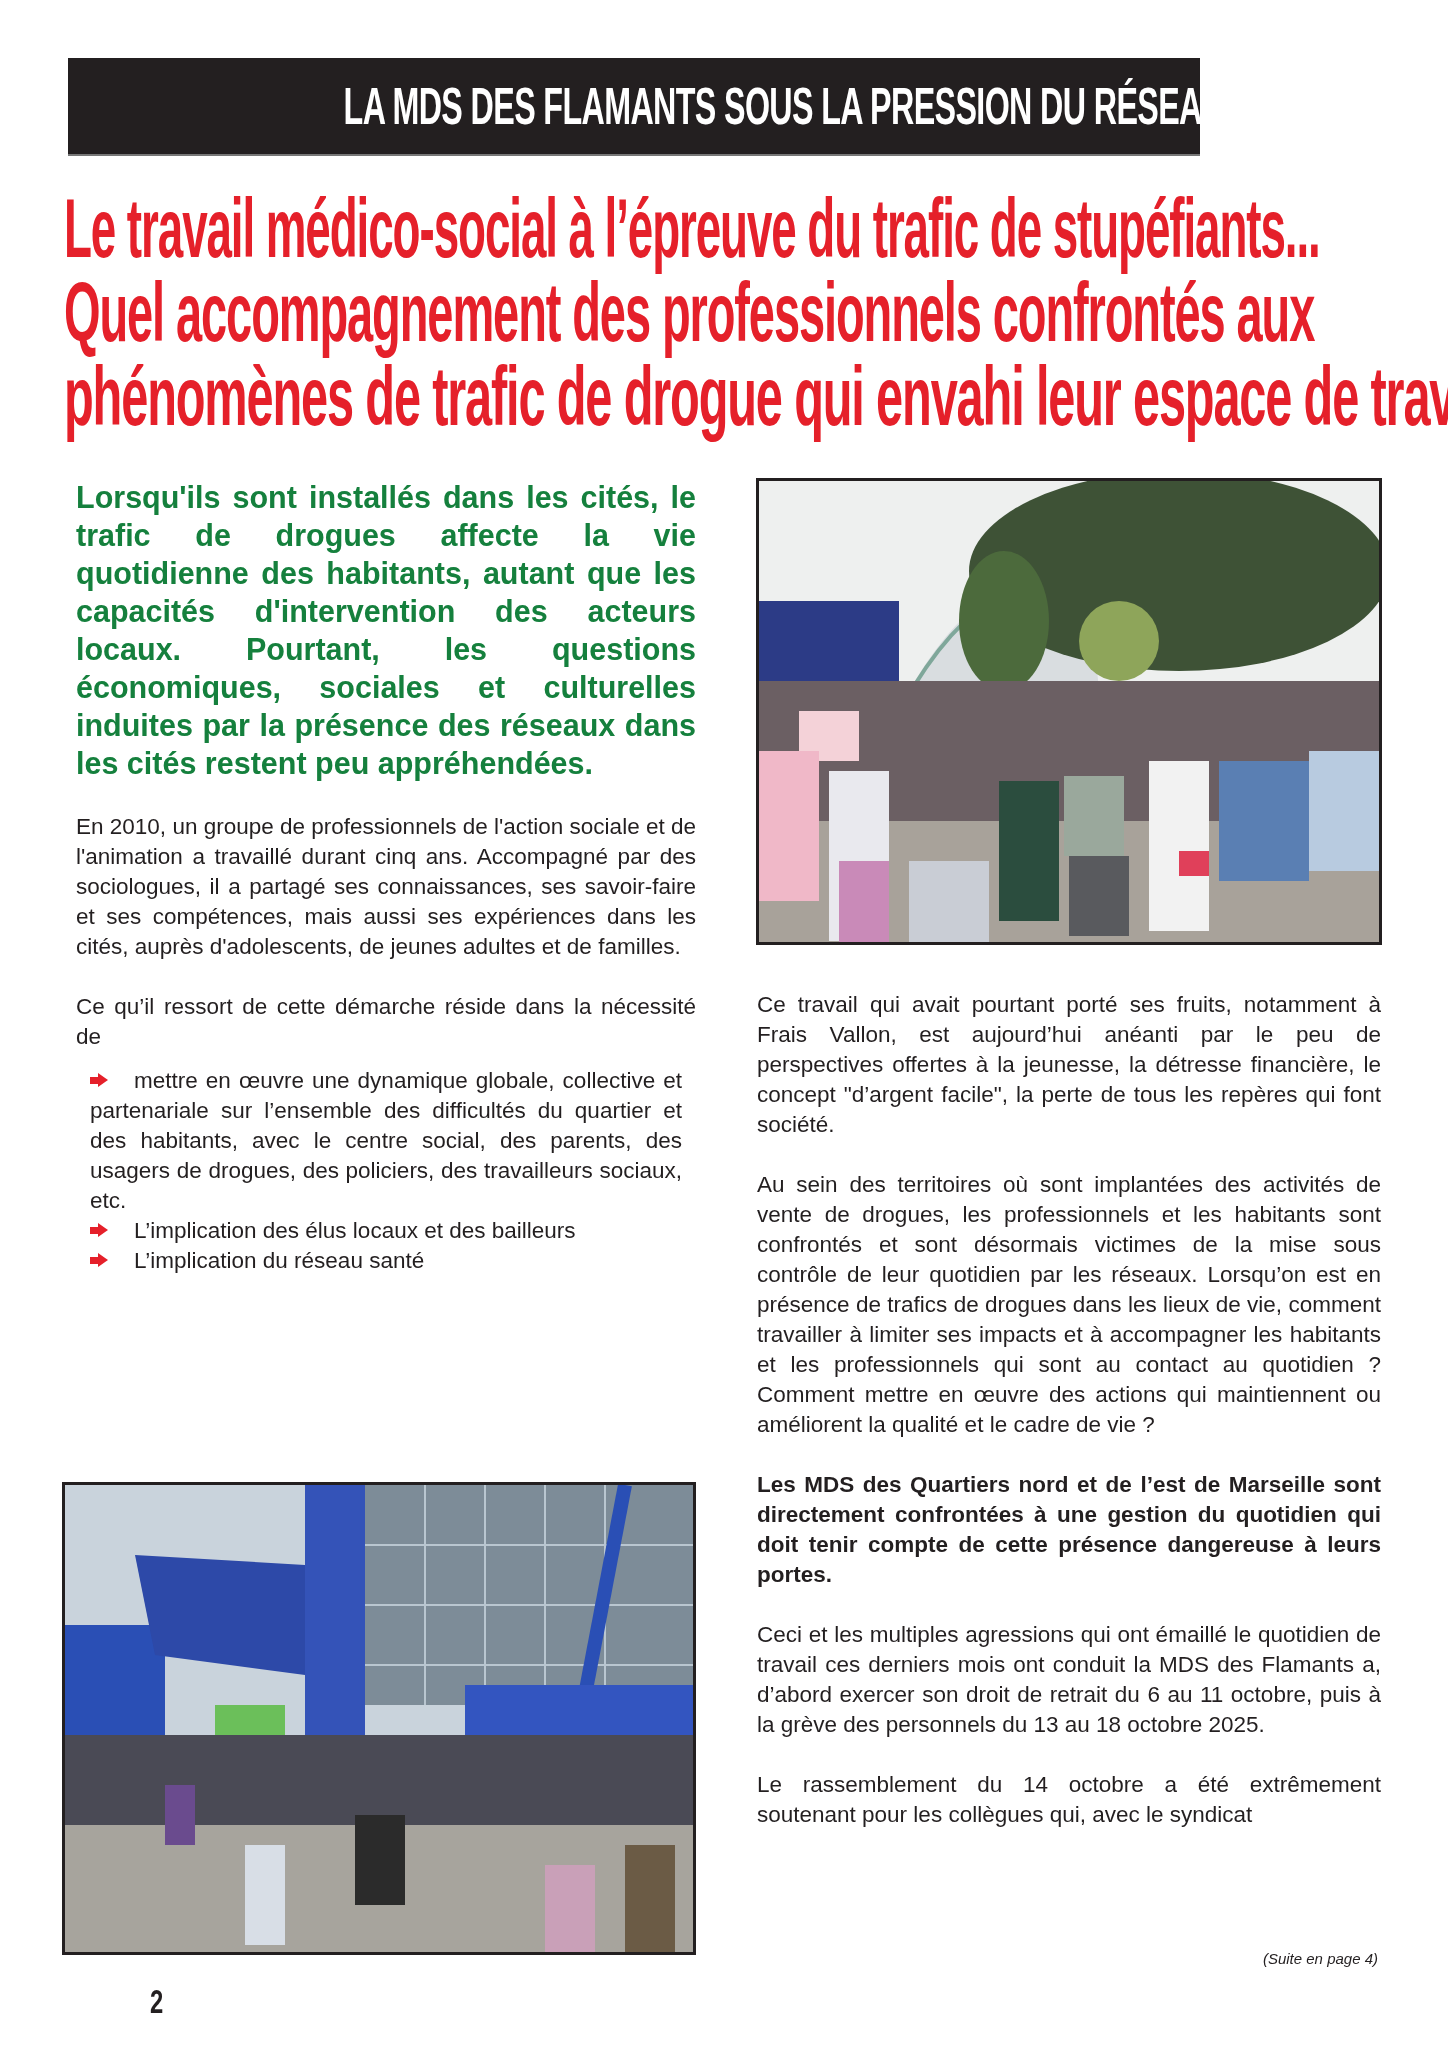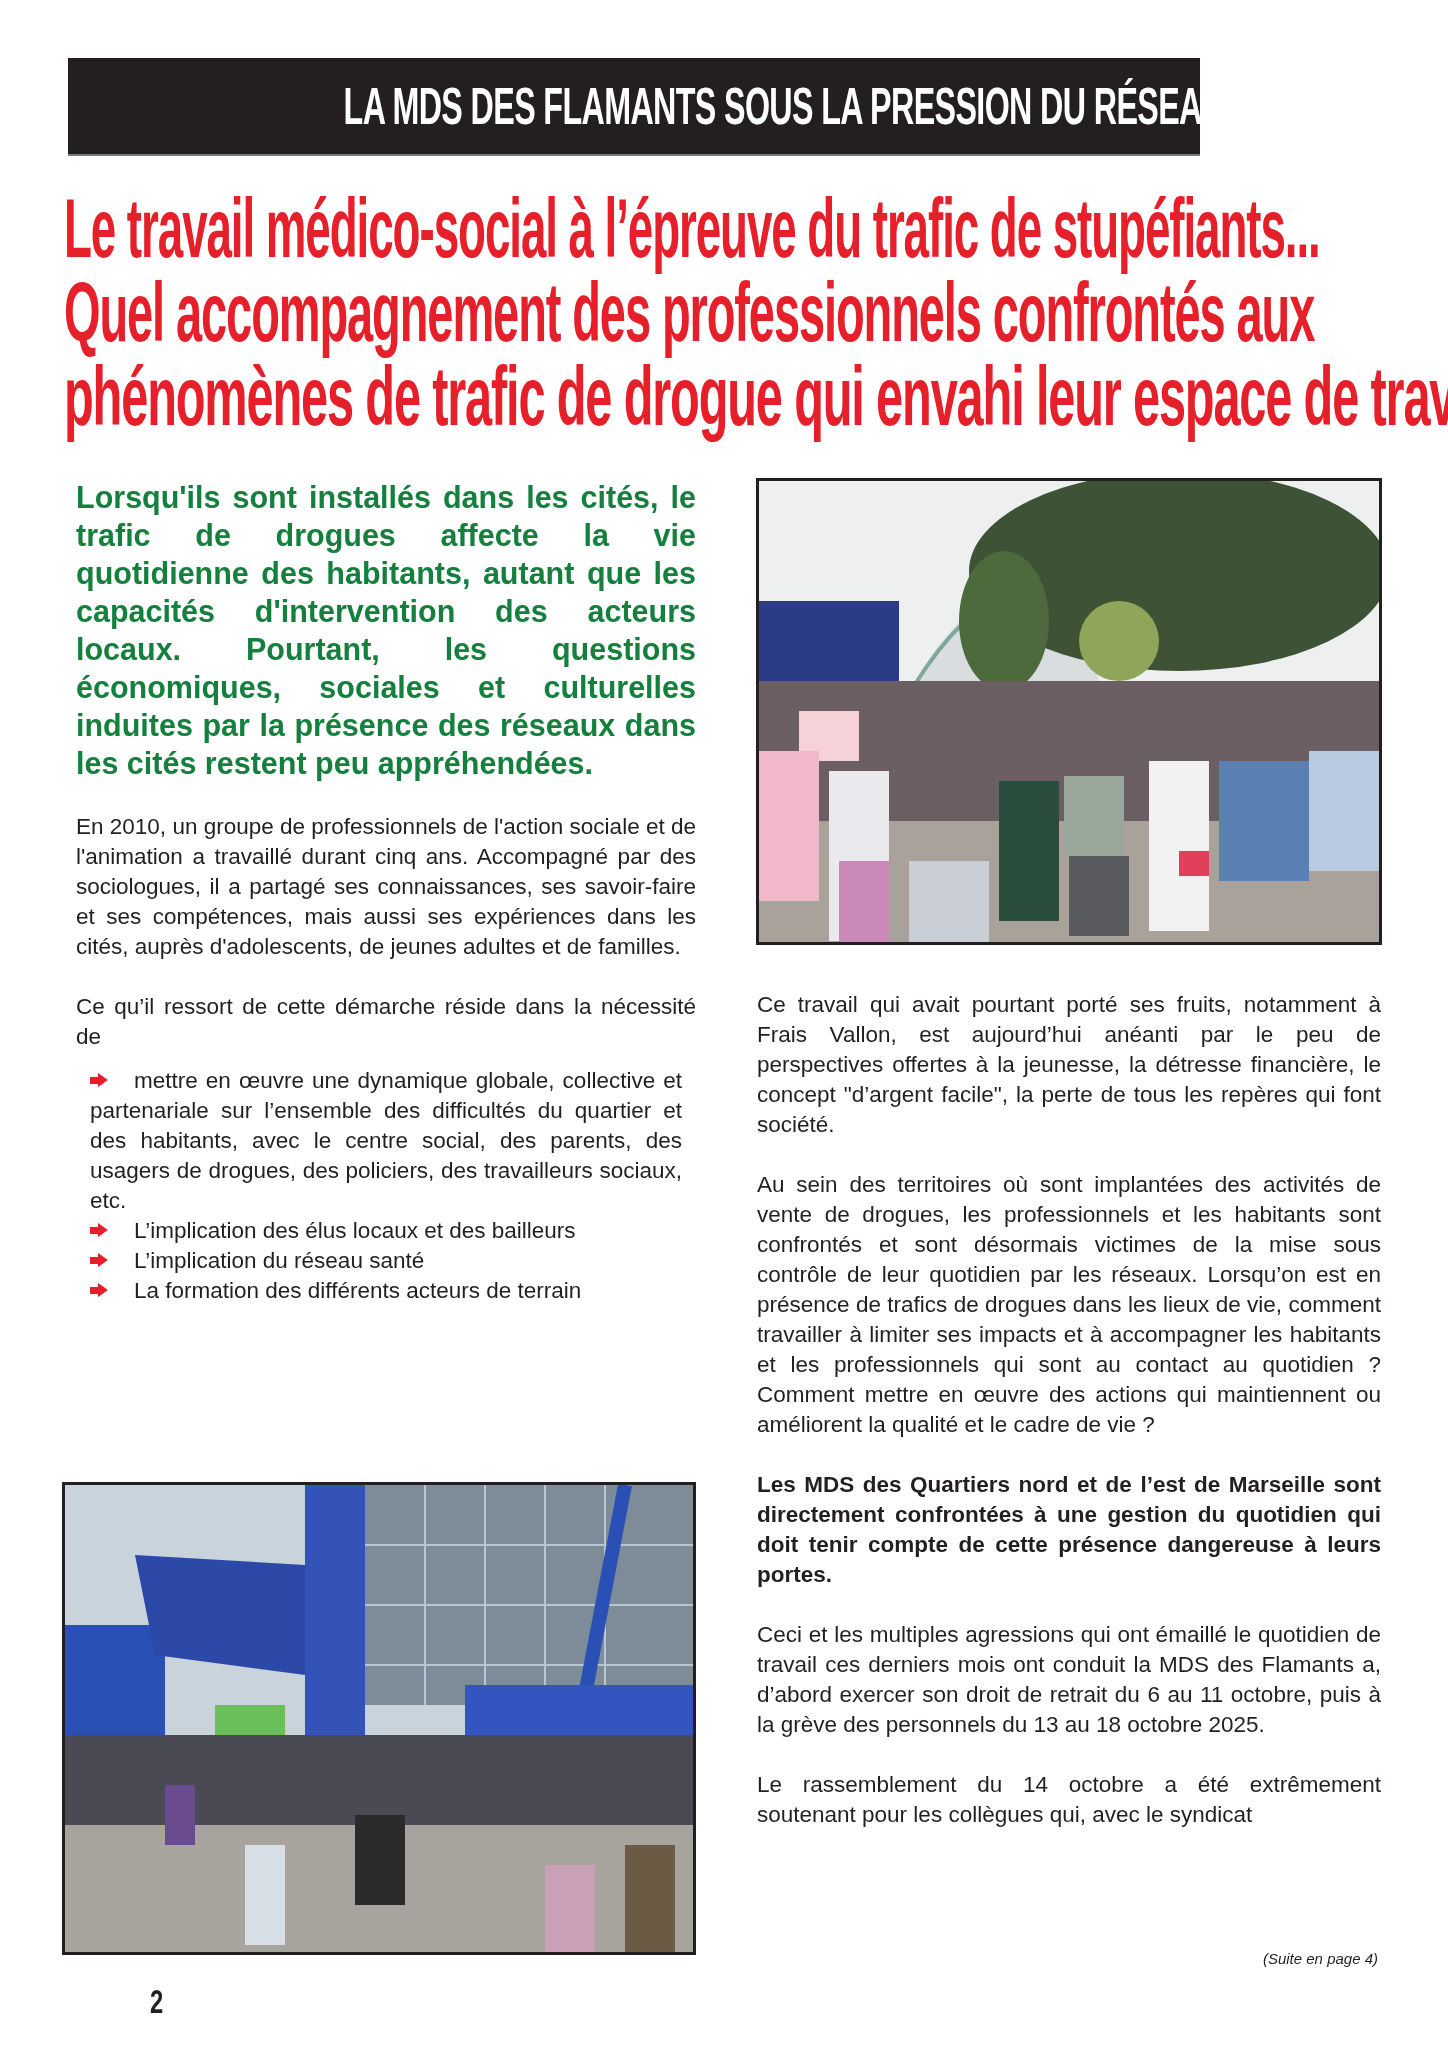--- a/index.html
+++ b/index.html
@@ -51,21 +51,20 @@
 <div class="col col-left">
   <p class="lead">Lorsqu'ils sont installés dans les cités, le trafic de drogues affecte la vie quotidienne des habitants, autant que les capacités d'intervention des acteurs locaux. Pourtant, les questions économiques, sociales et culturelles induites par la présence des réseaux dans les cités restent peu appréhendées.</p>
   <div style="height:30px"></div>
   <p class="body-p">En 2010, un groupe de professionnels de l'action sociale et de l'animation a travaillé durant cinq ans. Accompagné par des sociologues, il a partagé ses connaissances, ses savoir-faire et ses compétences, mais aussi ses expériences dans les cités, auprès d'adolescents, de jeunes adultes et de familles.</p>
   <div style="height:30px"></div>
   <p class="body-p">Ce qu’il ressort de cette démarche réside dans la nécessité de</p>
   <ul class="bullet-list">
     <li class="bullet"><span class="arrow"></span><span>mettre en œuvre une dynamique globale, collective et partenariale sur l’ensemble des difficultés du quartier et des habitants, avec le centre social, des parents, des usagers de drogues, des policiers, des travailleurs sociaux, etc.</span></li>
     <li class="bullet"><span class="arrow"></span><span>L’implication des élus locaux et des bailleurs</span></li>
     <li class="bullet"><span class="arrow"></span><span>L’implication du réseau santé</span></li>
-    <li class="bullet"><span class="arrow"></span><span>La formation des différents acteurs de terrain</span></li>
   </ul>
 </div>
 
 <div class="photo photo-top">
   <svg width="620" height="461" viewBox="0 0 620 461">
     <rect x="0" y="0" width="620" height="461" fill="#eef0ef"></rect>
     <rect x="0" y="120" width="140" height="110" fill="#2c3b86"></rect>
     <path d="M150 210 Q 230 70 330 100 L 340 210 Z" fill="#d9dde0"></path>
     <path d="M155 205 Q 235 75 335 105" stroke="#7fa79a" stroke-width="4" fill="none"></path>
     <ellipse cx="420" cy="90" rx="210" ry="100" fill="#3e5236"></ellipse>

